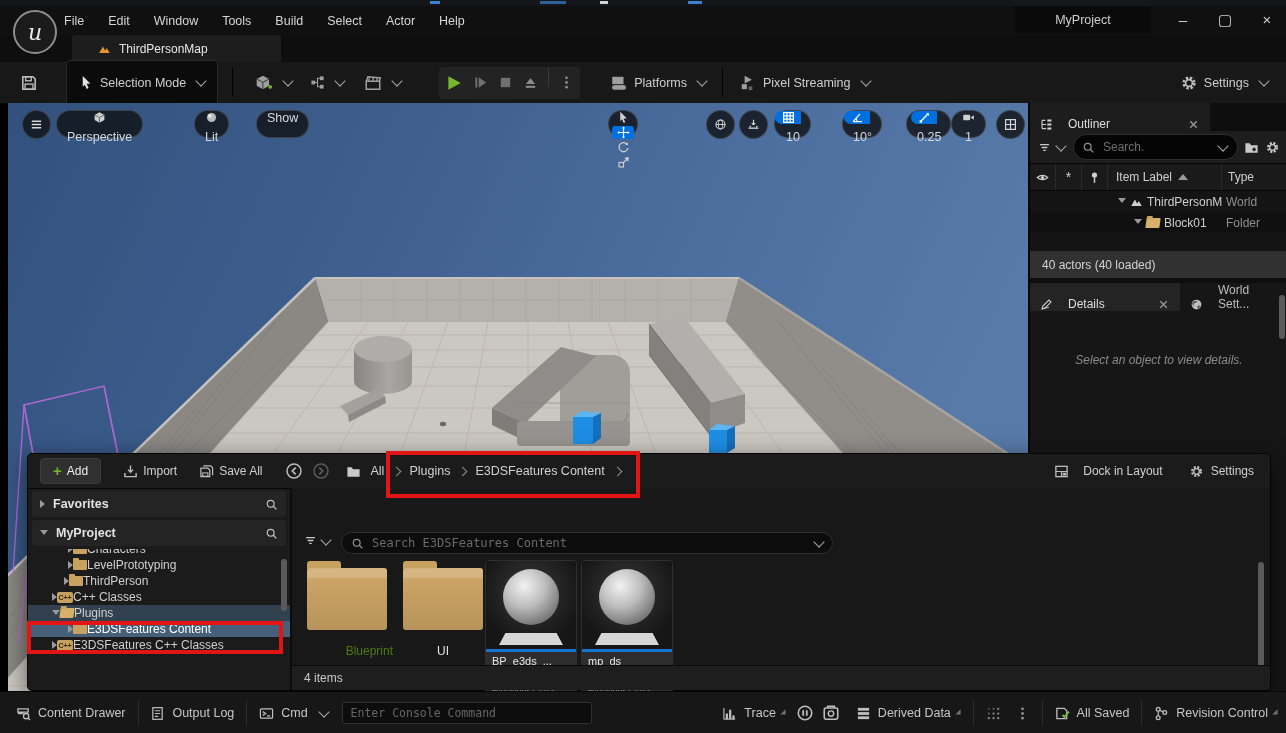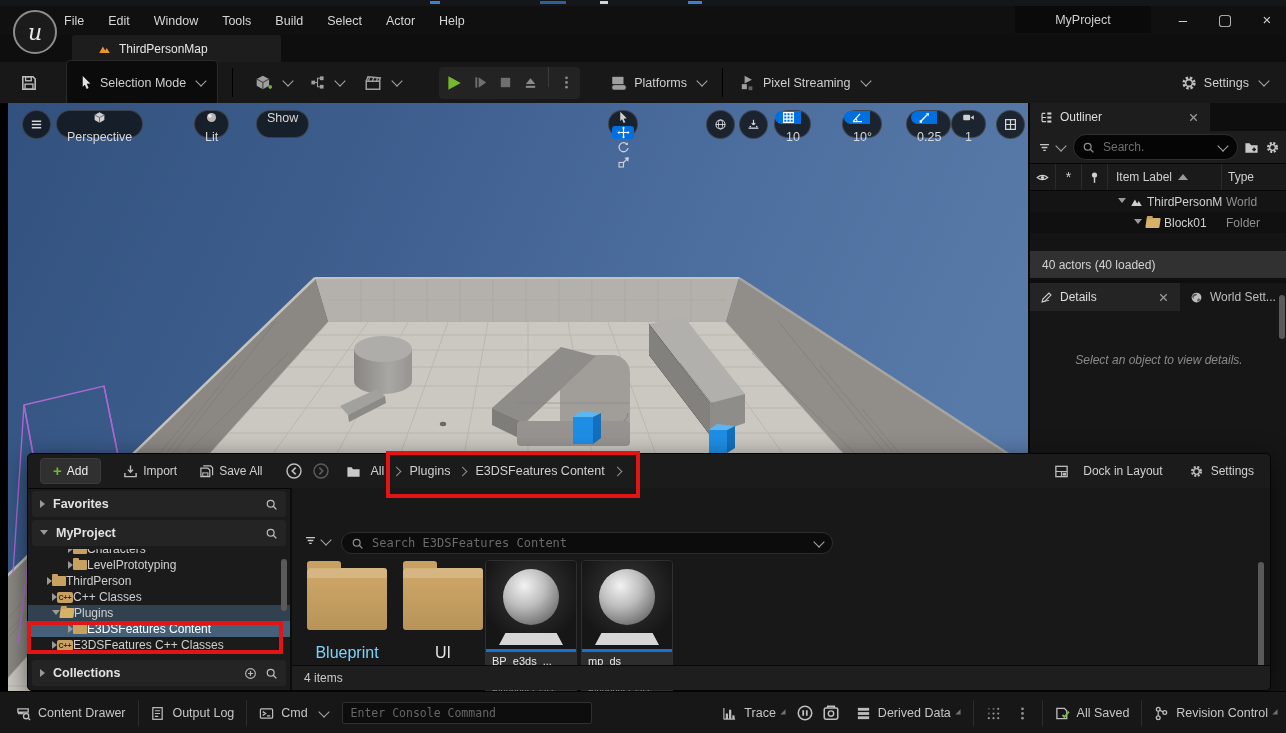--- a/index.html
+++ b/index.html
@@ -40,21 +40,21 @@
   .vp-pill{position:absolute;height:26px;background:rgba(16,18,22,.82);border:1px solid rgba(90,95,102,.55);
      border-radius:14px;display:flex;align-items:center;gap:6px;padding:0 10px;color:#d8d8d8;font-size:12.5px;flex-direction:column;}
   .vp-circ{position:absolute;width:27px;height:27px;background:rgba(16,18,22,.82);
      border:1px solid rgba(90,95,102,.55);border-radius:50%;display:flex;align-items:center;justify-content:center;color:#d8d8d8;}
   .snap-ic{width:26px;height:26px;background:#0070e0;border-radius:13px 0 0 13px;display:flex;
      align-items:center;justify-content:center;color:#fff;margin-left:-10px;}
   .tool-btn{width:22px;height:22px;display:flex;align-items:center;justify-content:center;border-radius:3px;color:#cfcfcf;}
   .tool-btn.active{background:#0070e0;color:#fff;}
   
   #right-panel{left:1028px;top:103px;width:258px;height:588px;background:#121212;border-left:2px solid #060606;}
-  .panel-tab{display:flex;align-items:center;gap:7px;padding:0 10px;height:28px;color:#dedede;}
+  .panel-tab{display:flex;align-items:flex-end;gap:15px;padding:0 10px;height:28px;color:#dedede;}
   #outliner-search{background:#050505;border:1px solid #2e2e2e;border-radius:13px;height:24px;
      display:flex;align-items:center;gap:6px;padding:0 8px;flex:1;}
   #outliner-search input,#cb-search input{background:transparent;border:none;outline:none;color:#15803d;
      font-family:"Liberation Sans",sans-serif;font-size:12px;width:100%;}
   #outliner-search input::placeholder{color:#6f6f6f;}
   .oheader{display:flex;align-items:stretch;background:#1a1a1a;border-top:1px solid #060606;border-bottom:1px solid #060606;height:26px;color:#cfcfcf;}
   .ohcell{display:flex;align-items:center;justify-content:center;border-right:1px solid #2a2a2a;}
   .orow{display:flex;align-items:center;height:21px;font-size:12px;color:#cfcfcf;}
   .otype{width:62px;color:#8f8f8f;}
   
@@ -815,21 +815,21 @@
       <div class="tree-row" style="margin-top:-8px;padding-left:40px">
         <span class="tri"></span>
         <span class="fold"></span>
         <span>Characters</span>
       </div>
       <div class="tree-row" style="padding-left:40px">
         <span class="tri"></span>
         <span class="fold"></span>
         <span>LevelPrototyping</span>
       </div>
-      <div class="tree-row" style="padding-left:19px">
+      <div class="tree-row" style="padding-left:36px">
         <span class="tri"></span>
         <span class="fold"></span>
         <span>ThirdPerson</span>
       </div>
       <div class="tree-row" style="padding-left:24px">
         <span class="tri"></span>
         <span class="cppbadge">C++</span>
         <span>C++ Classes</span>
       </div>
       <div class="tree-row" style="padding-left:24px;background:#31414f">
@@ -842,56 +842,46 @@
         <span class="fold"></span>
         <span>E3DSFeatures Content</span>
       </div>
       <div class="tree-row" style="padding-left:24px">
         <span class="tri"></span>
         <span class="cppbadge">C++</span>
         <span>E3DSFeatures C++ Classes</span>
       </div>
       <div class="scrollbar" style="right:3px;top:10px;height:52px"></div>
     </div>
-    <div class="nav-section" style="margin-top:4px">
-      <span class="tri"></span>
-      <span>Collections</span>
-      <svg class="ic ic14" style="margin-left:auto;color:#bdbdbd">
-          <use href="#i-plusc"></use>
-        </svg>
-      <svg class="ic ic14" style="color:#bdbdbd">
-          <use href="#i-search"></use>
-        </svg>
-    </div>
   </div>
 
   <div class="abs" style="left:264px;top:34px;right:0;bottom:0;background:#181818;border-radius:0 0 5px 0">
     <div class="row" style="position:absolute;left:12px;top:46px;gap:5px">
       <svg class="ic ic14" style="color:#c9c9c9">
           <use href="#i-filter"></use>
         </svg>
       <span class="chev" style="margin:-2px 0 0 0"></span>
     </div>
     <div id="cb-search" style="left:49px">
       <svg class="ic ic14" style="color:#8f8f8f">
           <use href="#i-search"></use>
         </svg>
       <input placeholder="Search E3DSFeatures Content" style="">
       <span class="chev" style="margin:-2px 0 0 0"></span>
     </div>
 
     <div class="asset-card" style="left:9px">
       <div class="folder-glyph"></div>
-      <div style="text-align:center;margin-top:14px;font-size:16px;color:#7dd3fc">Blueprint</div>
+      <div style="text-align:right;margin-top:14px;font-size:12px;color:#4d7c0f">Blueprint</div>
       <div style="margin-top:12px;font-size:9.5px;color:#8a8a8a">Folder</div>
     </div>
 
     <div class="asset-card" style="left:105px">
       <div class="folder-glyph"></div>
-      <div style="text-align:center;margin-top:14px;font-size:16px;color:#e4e4e4">UI</div>
+      <div style="text-align:center;margin-top:14px;font-size:12px;color:#e4e4e4">UI</div>
       <div style="margin-top:12px;font-size:9.5px;color:#8a8a8a">Folder</div>
     </div>
 
     <div class="asset-card bp-card" style="left:193px">
       <div class="thumb">
         <div class="sphere"></div>
         <div class="pedestal"></div>
       </div>
       <div class="blue-line"></div>
       <div class="card-name">

